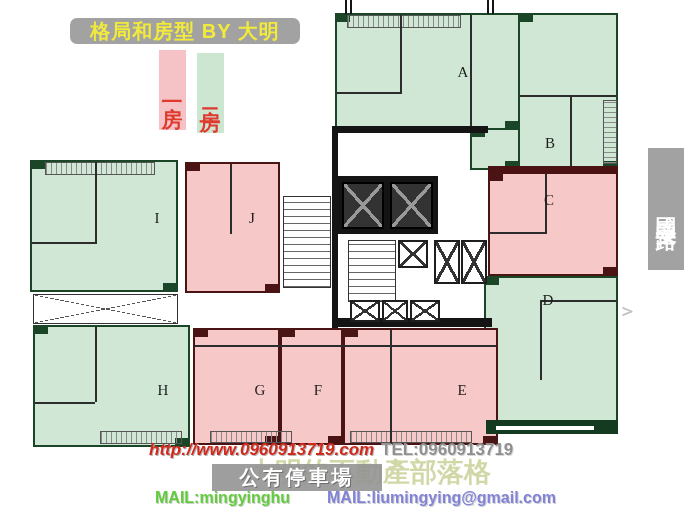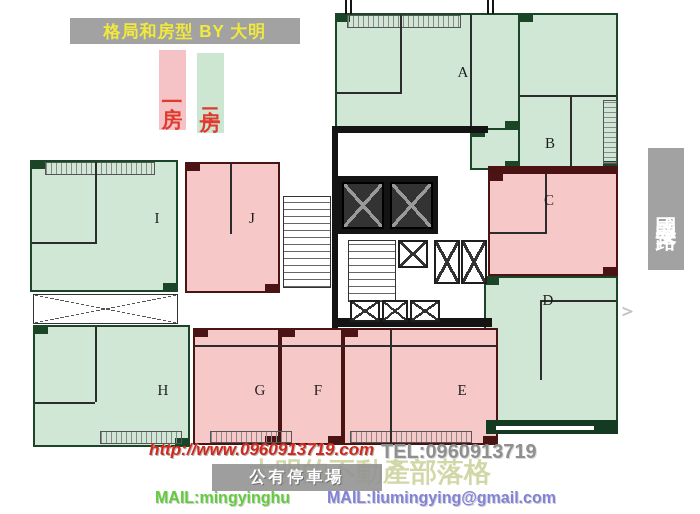--- a/index.html
+++ b/index.html
@@ -1,21 +1,21 @@
 <!DOCTYPE html>
 <html><head>
 <meta charset="utf-8">
 <style>
   html,body { margin:0; padding:0; }
   body { width:700px; height:514px; background:#ffffff; font-family:"Liberation Sans",sans-serif; }
   #canvas { position:relative; width:700px; height:514px; background:#ffffff; overflow:hidden; }
 
   
   .gray-banner { position:absolute; background:#a2a2a2; display:flex; align-items:center; justify-content:center; }
-  #title-banner { left:70px; top:18px; width:230px; height:26px; color:#f2ea3a; font-weight:bold; font-size:17px; letter-spacing:1px; }
+  #title-banner { left:70px; top:18px; width:230px; height:26px; color:#f2ea3a; font-weight:bold; font-size:20px; letter-spacing:1px;border-radius:7px; }
   #road-sign { left:648px; top:148px; width:36px; height:122px; color:#ffffff; font-weight:bold; font-size:21px;
                writing-mode:vertical-rl; text-orientation:upright; letter-spacing:4px; }
 
   
   .legend-box { position:absolute; width:27px; height:80px; display:flex; align-items:center; justify-content:center;
                 writing-mode:vertical-rl; text-orientation:upright; font-weight:bold; font-size:21px; line-height:1; }
   #legend-one { left:159px; top:50px; }
   #legend-two { left:197px; top:53px; }
 
   
@@ -45,27 +45,27 @@
           background-image:linear-gradient(to top right,transparent 46%,#333 46%,#333 54%,transparent 54%),
                            linear-gradient(to bottom right,transparent 46%,#333 46%,#333 54%,transparent 54%); }
   .ramp { position:absolute; border:1px solid #333; background:#fff; box-sizing:border-box; z-index:2;
           background-image:linear-gradient(to top right,transparent 49.4%,#555 49.4%,#555 50.6%,transparent 50.6%),
                            linear-gradient(to bottom right,transparent 49.4%,#555 49.4%,#555 50.6%,transparent 50.6%); }
   #east-arrow { position:absolute; left:618px; top:298px; color:#c2c2c2; font-size:19px; font-weight:bold; z-index:2; }
 
   
   #url-text { position:absolute; left:149px; top:440px; color:#d3291d; font-weight:bold; font-size:17px;
               text-shadow:1px 1px 0 #b5b5b5; z-index:7; white-space:nowrap;font-style:italic; }
-  #tel-text { position:absolute; left:381px; top:440px; color:#8f8f8f; font-weight:bold; font-size:20px;
+  #tel-text { position:absolute; left:381px; top:440px; color:#8f8f8f; font-weight:bold; font-size:17px;
               text-shadow:1px 1px 0 #d8d8d8; z-index:7; white-space:nowrap; }
   #blog-watermark { position:absolute; left:248px; top:454px; color:#b4bd6e; opacity:0.6; font-weight:bold;
                     font-size:27px; letter-spacing:0px; z-index:5; white-space:nowrap; }
   #parking-box { position:absolute; left:212px; top:464px; width:170px; height:27px; background:rgba(148,148,148,0.9);
                  display:flex; align-items:center; justify-content:center; color:#ffffff; font-weight:bold;
-                 font-size:16px; letter-spacing:3px; text-shadow:1px 1px 0 #6e6e6e; z-index:6; }
+                 font-size:20px; letter-spacing:3px; text-shadow:1px 1px 0 #6e6e6e; z-index:6; }
   #line-text { position:absolute; left:155px; top:489px; color:#63cc3e; font-weight:bold; font-size:16px;
                text-shadow:1px 1px 0 #cfcfcf; z-index:7; white-space:nowrap; }
   #mail-text { position:absolute; left:327px; top:489px; color:#8282d8; font-weight:bold; font-size:16px;
                text-shadow:1px 1px 0 #cfcfcf; z-index:7; white-space:nowrap; }
 </style>
 </head>
 <body>
 
 <div id="canvas">
 

